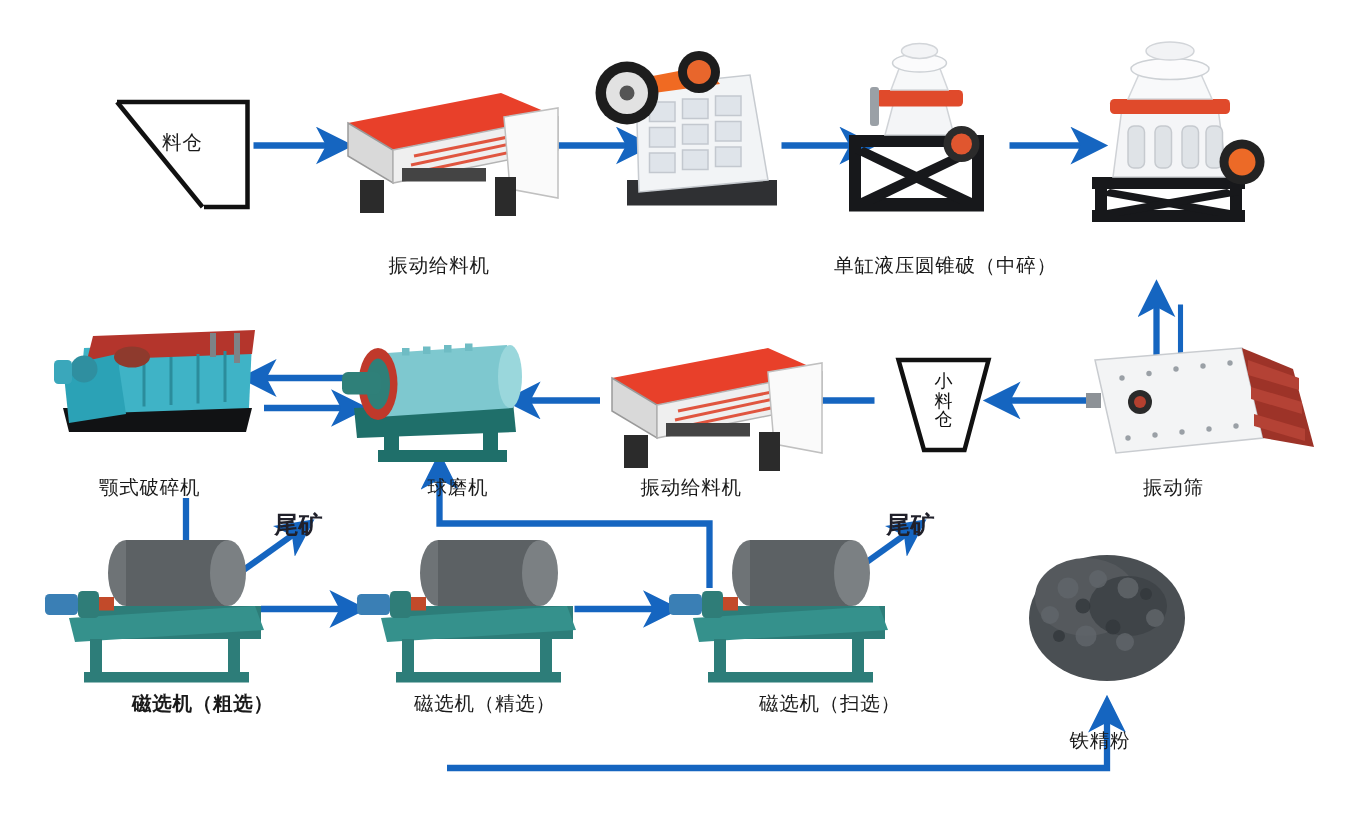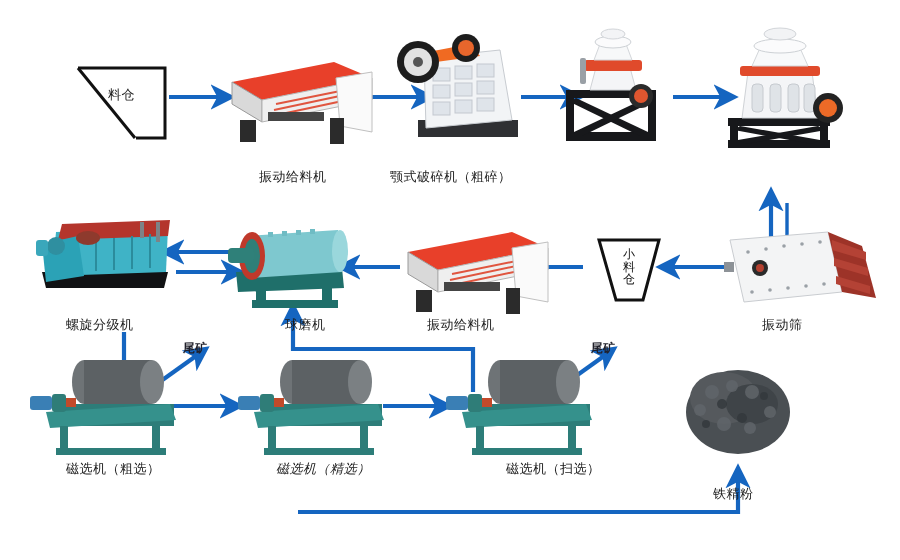--- a/index.html
+++ b/index.html
@@ -1,21 +1,21 @@
 <!DOCTYPE html>
 <html><head>
 <meta charset="utf-8">
 <style>
   html,body{margin:0;padding:0;background:#ffffff;}
   body{width:900px;height:560px;position:relative;overflow:hidden;
        font-family:"DejaVu Sans","Liberation Sans",sans-serif;}
   .stage{position:absolute;left:0;top:0;width:900px;height:560px;padding-left:47px;}
   .caption{position:absolute;font-size:13px;color:#1a1a1a;white-space:nowrap;
            text-align:center;letter-spacing:.5px;}
-  .tag{position:absolute;font-size:12px;font-weight:bold;color:#20202a;white-space:nowrap;}
+  .tag{position:absolute;font-size:16px;font-weight:bold;color:#20202a;white-space:nowrap;}
   svg.layer{position:absolute;left:0;top:0;width:900px;height:560px;overflow:visible;}
   .vert-text{position:absolute;font-size:12px;color:#111;line-height:1.05;
              text-align:center;width:14px;}
 </style>
 </head>
 <body>
 
 <div class="stage">
 
   <svg class="layer" viewBox="0 0 900 560">
@@ -295,28 +295,28 @@
 
   <div class="caption" style="left:108px;top:86px;">料仓</div>
 
   <div class="vert-text" style="left:622px;top:248px;">
     <span>小</span><br>
     <span>料</span><br>
     <span>仓</span>
   </div>
 
   <div class="caption" style="left:259px;top:168px;">振动给料机</div>
-  <div class="caption" style="left:390px;top:168px;">颚式破碎机（粗碎）</div>
-
-  <div class="caption" style="left:66px;top:316px;">螺旋分级机</div>
+  <div class="caption" style="left:556px;top:168px;">单缸液压圆锥破（中碎）</div>
+
+  <div class="caption" style="left:66px;top:316px;">颚式破碎机</div>
   <div class="caption" style="left:253px;top:316px;margin-left:32px;">球磨机</div>
   <div class="caption" style="left:427px;top:316px;">振动给料机</div>
   <div class="caption" style="left:762px;top:316px;">振动筛</div>
 
-  <div class="caption" style="left:66px;top:460px;">磁选机（粗选）</div>
-  <div class="caption" style="left:276px;top:460px;font-style:italic;">磁选机（精选）</div>
+  <div class="caption" style="left:88px;top:460px;font-weight:bold;">磁选机（粗选）</div>
+  <div class="caption" style="left:276px;top:460px;">磁选机（精选）</div>
   <div class="caption" style="left:506px;top:460px;">磁选机（扫选）</div>
   <div class="caption" style="left:713px;top:485px;text-align:right;">铁精粉</div>
 
   <div class="tag" style="left:183px;top:340px;">尾矿</div>
   <div class="tag" style="left:591px;top:340px;">尾矿</div>
 
 </div>
 
 </body></html>

